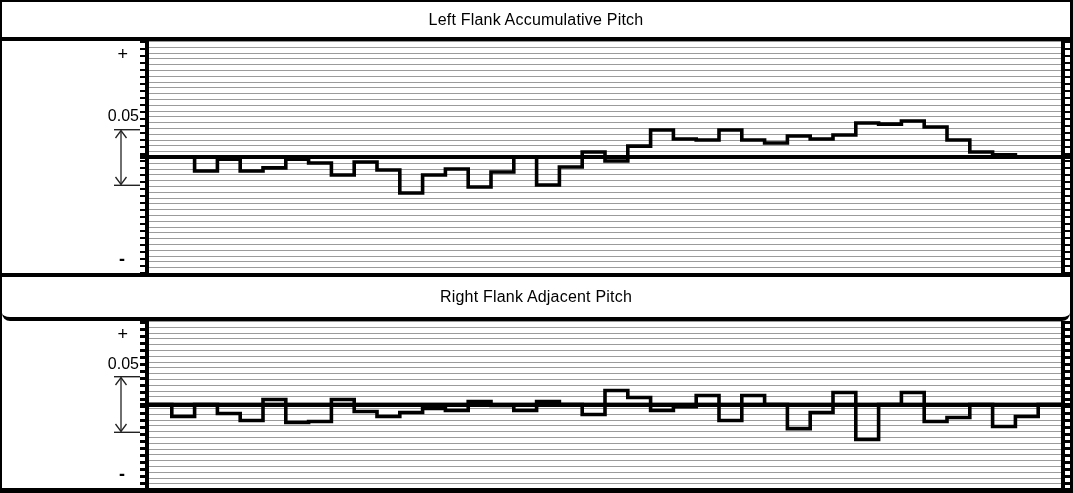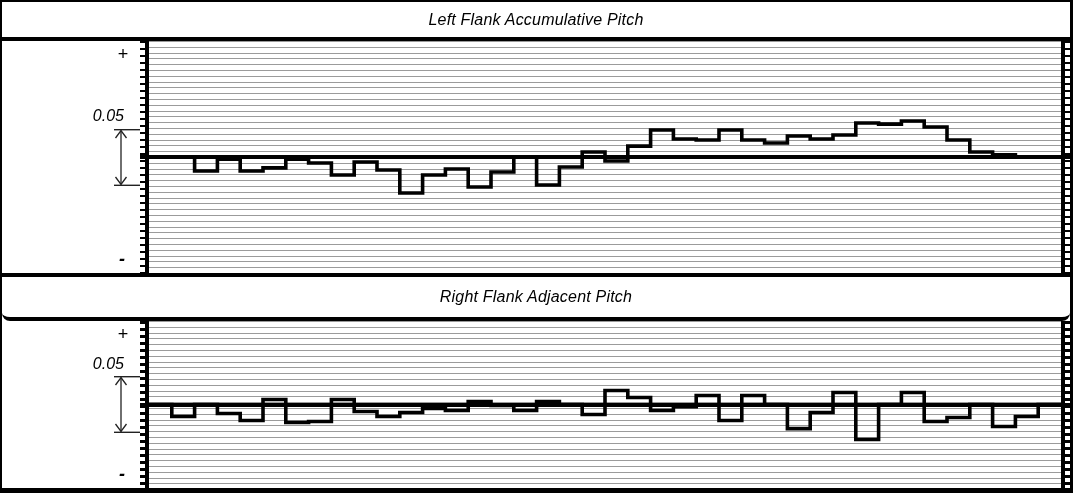--- a/index.html
+++ b/index.html
@@ -8,21 +8,20 @@
   .app {
     position:relative;
     width:1073px; height:493px;
     box-sizing:border-box;
     background:#fff;
     border:2px solid #000;
     border-right-width:3px;
     border-bottom-width:5px;
     display:flex; flex-direction:column;
     overflow:hidden;
-    font-style:italic;
   }
 
   .titlebar {
     flex:0 0 auto;
     display:flex; align-items:center; justify-content:center;
     background:#fff;
     border-bottom:4px solid #000;
   }
   .tb1 { height:35px; }
   .tb2 { height:40px;border-radius:8px; }
@@ -34,21 +33,21 @@
   .row1 { flex:0 0 232px; }
   .row2 { flex:1 1 auto; }
 
   .label-col {
     flex:0 0 138px;
     position:relative;
     background:#fff;
   }
   .label-col .plus  { position:absolute; top:3px;  right:12px; font-size:18px; }
   .label-col .minus { position:absolute; bottom:3px; right:15px; font-size:18px; font-weight:bold; }
-  .label-col .scale { position:absolute; right:16px; top:calc(50% - 50px); font-size:16px;text-align:center; }
+  .label-col .scale { position:absolute; right:1px; top:calc(50% - 50px); font-size:16px;text-align:center; }
   .label-col .dim-arrow { position:absolute; right:0; top:calc(50% - 28.5px); }
 
   .plot { flex:1 1 auto; position:relative; background:#fff; }
 
   .plot-inner {
     position:absolute; left:9px; right:9px; top:0; bottom:0;
     background-image:repeating-linear-gradient(to bottom, #9b9b9b 0, #9b9b9b 1px, #ffffff 1px, #ffffff 5.8px);
   }
   .plot-inner svg { position:absolute; left:0; top:0; display:block; }
 

